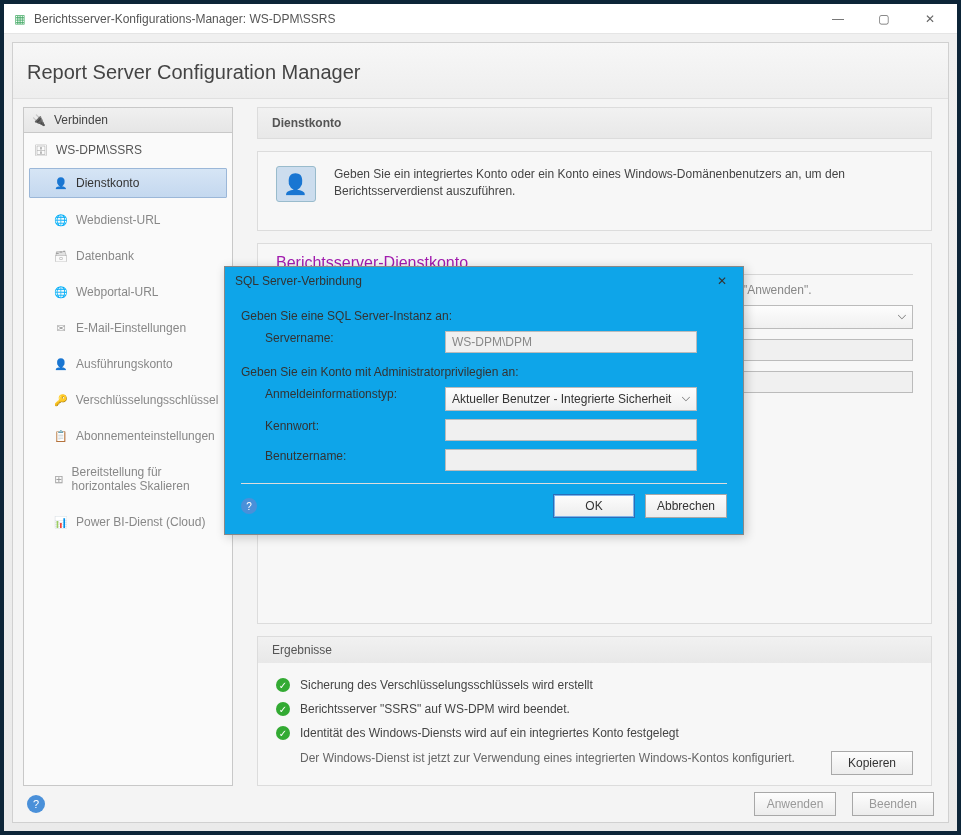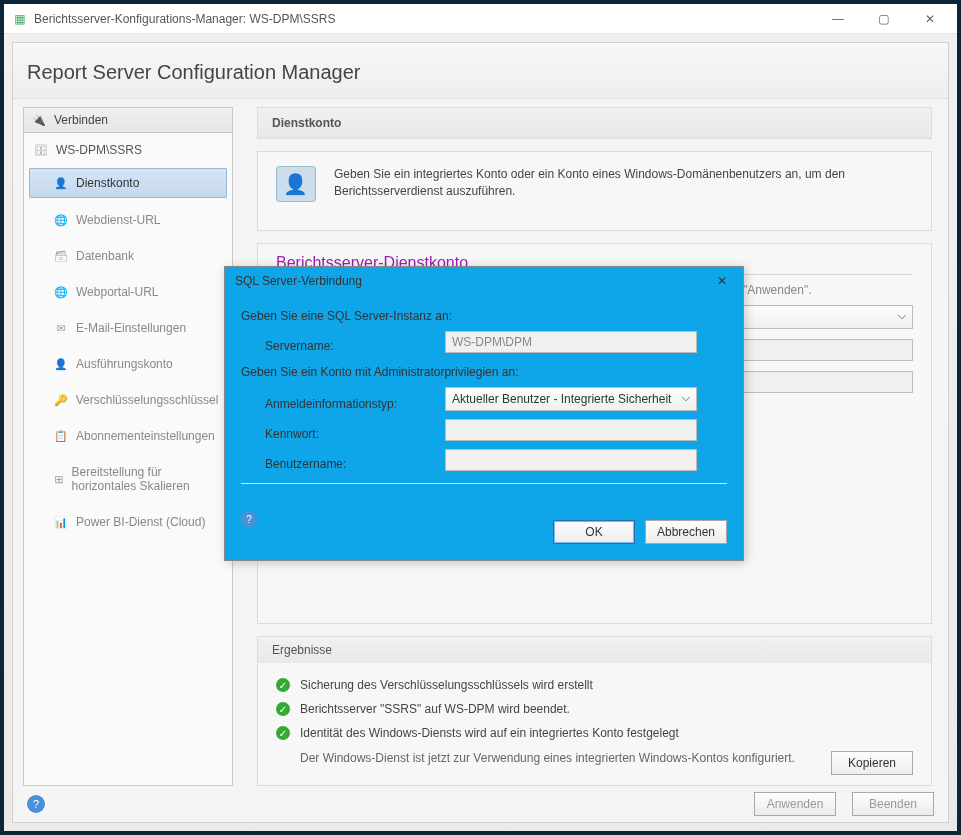--- a/index.html
+++ b/index.html
@@ -45,27 +45,27 @@
 .footer .help { width: 18px; height: 18px; border-radius: 50%; background: #4a90d9; color: #fff; display: flex; align-items: center; justify-content: center; font-size: 11px; }
 button.std { height: 24px; min-width: 82px; border: 1px solid #a8a8a8; background: linear-gradient(#fdfdfd,#ececec); color: #333; font-size: 12px; padding: 0 10px; cursor: default; }
 button.std:disabled { color: #999; }
 button.primary { border: 1px solid #2a6db8; box-shadow: inset 0 0 0 1px #7fb4ea; }
 .dialog { position: absolute; left: 220px; top: 262px; width: 520px; background: #0ea5e9; border: 1px solid #888; box-shadow: 2px 2px 10px rgba(0,0,0,0.2); z-index: 10; }
 .dlg-title { height: 28px; display: flex; align-items: center; justify-content: space-between; padding: 0 6px 0 10px; font-size: 12px; color: #333; }
 .dlg-close { width: 30px; height: 24px; display: flex; align-items: center; justify-content: center; color: #333; }
 .dlg-body { padding: 6px 16px 12px 16px; }
 .dlg-body p { color: #333; margin-bottom: 10px; line-height: 1.35; }
 .dlg-section { margin-top: 8px; margin-bottom: 4px; color: #333; }
-.dlg-row { display: flex; align-items: flex-end; padding: 4px 0 4px 24px; }
+.dlg-row { display: flex; align-items: flex-start; padding: 4px 0 4px 24px; }
 .dlg-row label { width: 180px; color: #333; }
 .dlg-row .field { width: 252px; }
 .dlg-hr { border-top: 1px solid #ddd; margin: 8px 0 10px 0; }
 .dlg-foot { display: flex; align-items: center; justify-content: space-between; padding: 0 0 4px 0; }
 .dlg-foot .help { width: 16px; height: 16px; border-radius: 50%; background: #4a90d9; color: #fff; display: flex; align-items: center; justify-content: center; font-size: 10px; }
-.dlg-btns { display: flex; gap: 10px; margin-top: 26px; }
+.dlg-btns { display: flex; gap: 10px; }
 </style>
 </head>
 <body>
 
 <div class="window">
   <div class="titlebar">
     <span class="icon">▦</span>
     <span class="title">Berichtsserver-Konfigurations-Manager: WS-DPM\SSRS</span>
     <div class="winctl">
       <div>—</div>

